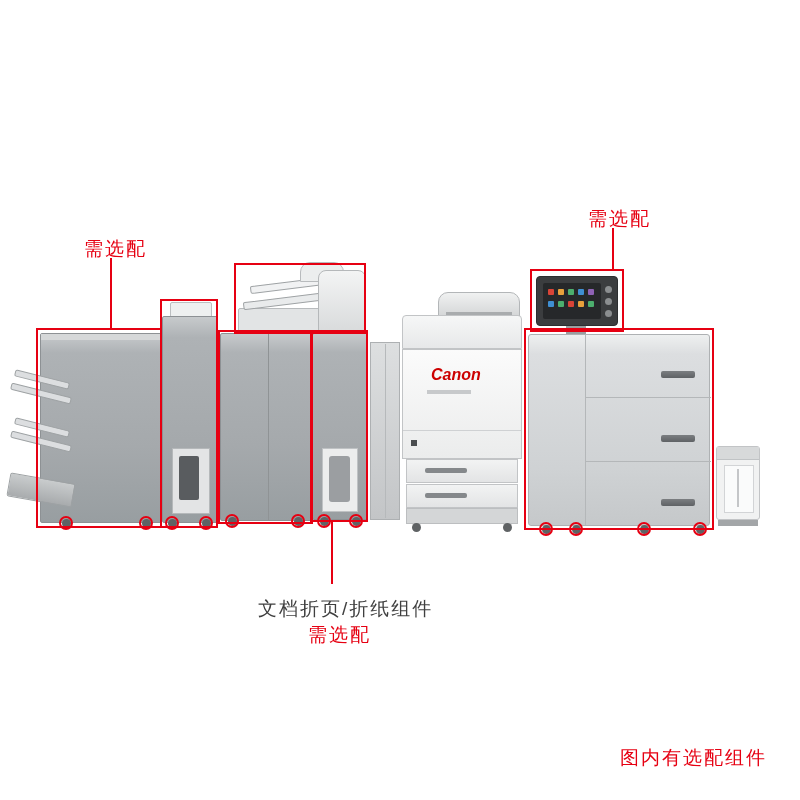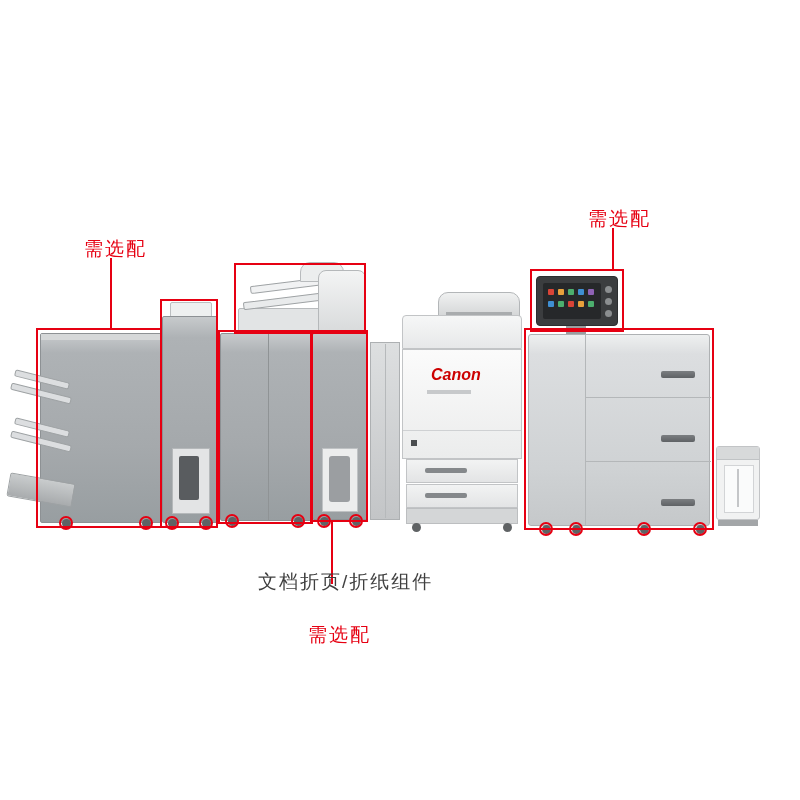--- a/index.html
+++ b/index.html
@@ -149,17 +149,18 @@
   <div class="redbox" style="left:524px;top:328px;width:190px;height:202px;"></div>
 
   <div class="vline" style="left:110px;top:258px;height:72px;"></div>
   <div class="vline" style="left:612px;top:228px;height:41px;"></div>
   <div class="vline" style="left:331px;top:522px;height:62px;"></div>
 
   <div class="lbl red" style="left:84px;top:236px;">需选配</div>
 
   <div class="lbl red" style="left:588px;top:206px;">需选配</div>
 
-  <div class="lbl" style="left:258px;top:569px;">文档折页/折纸组件</div>
+  <div class="lbl" style="left:258px;top:596px;">文档折页/折纸组件</div>
   <div class="lbl red" style="left:308px;top:622px;">需选配</div>
 
+  <div class="lbl red" style="left:620px;top:745px;">图内有选配组件</div>
 
 </div>
 
 </body></html>

